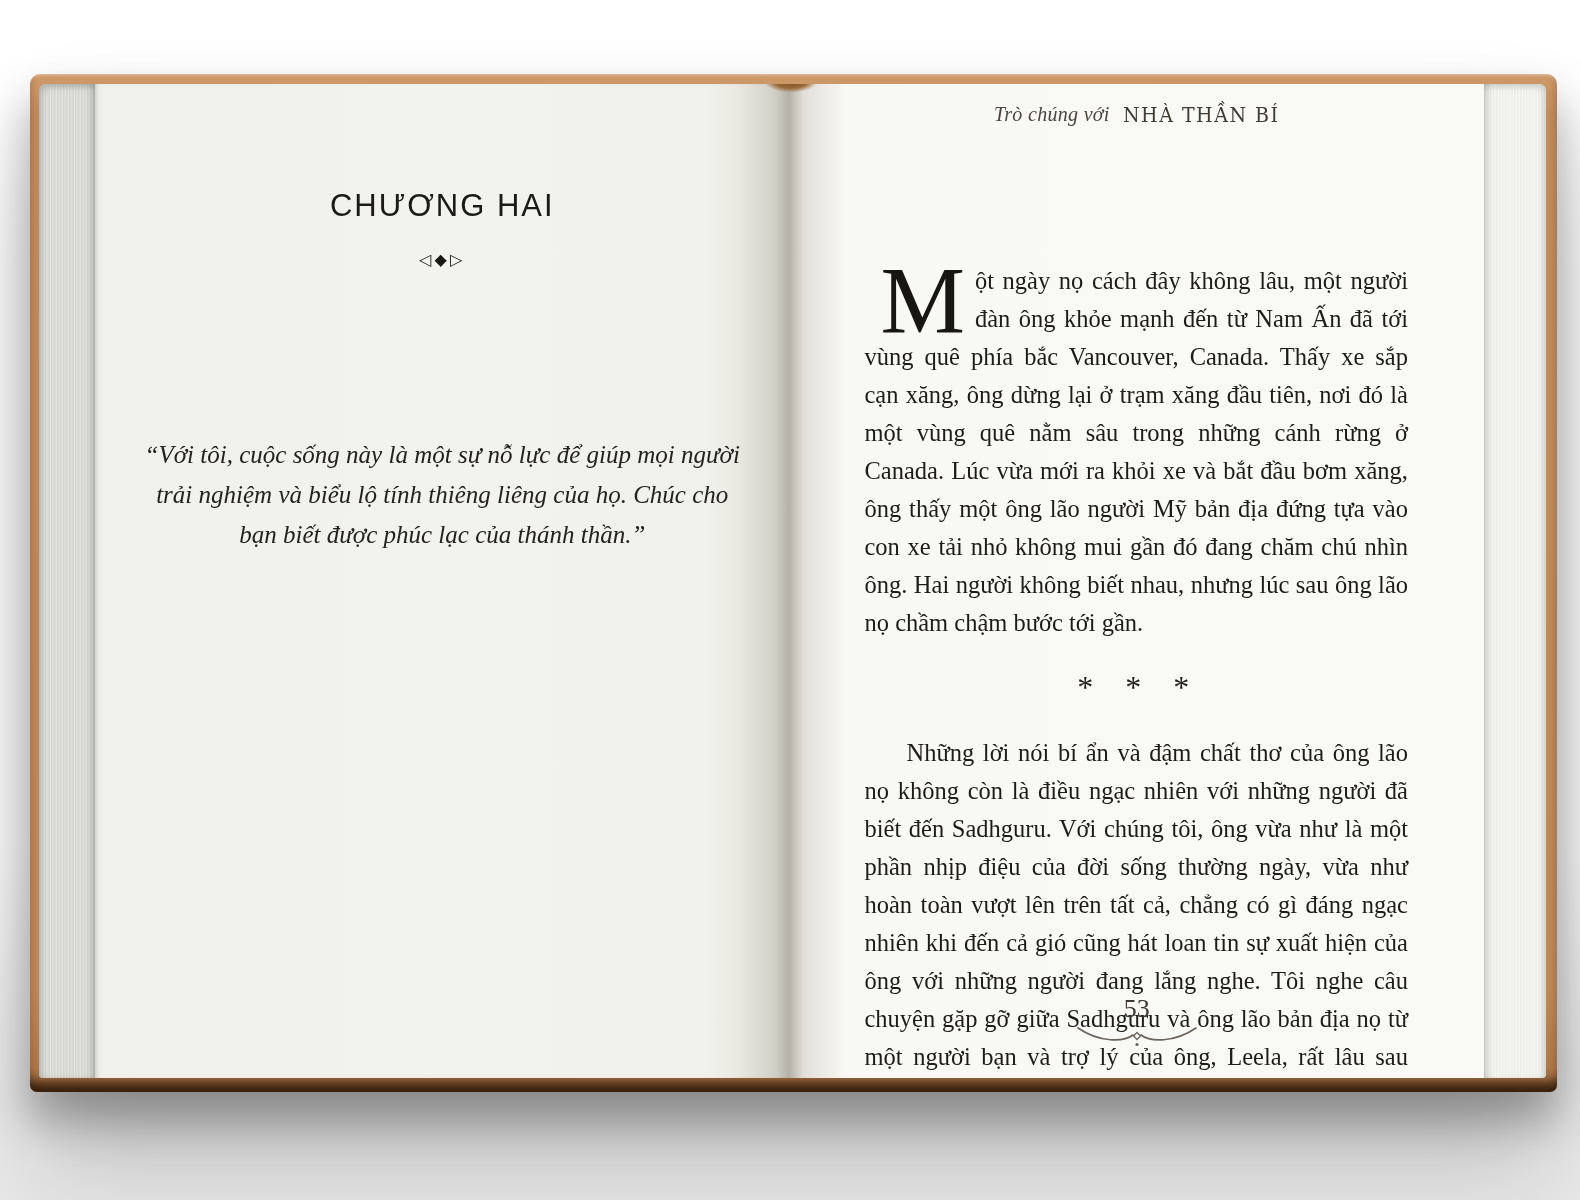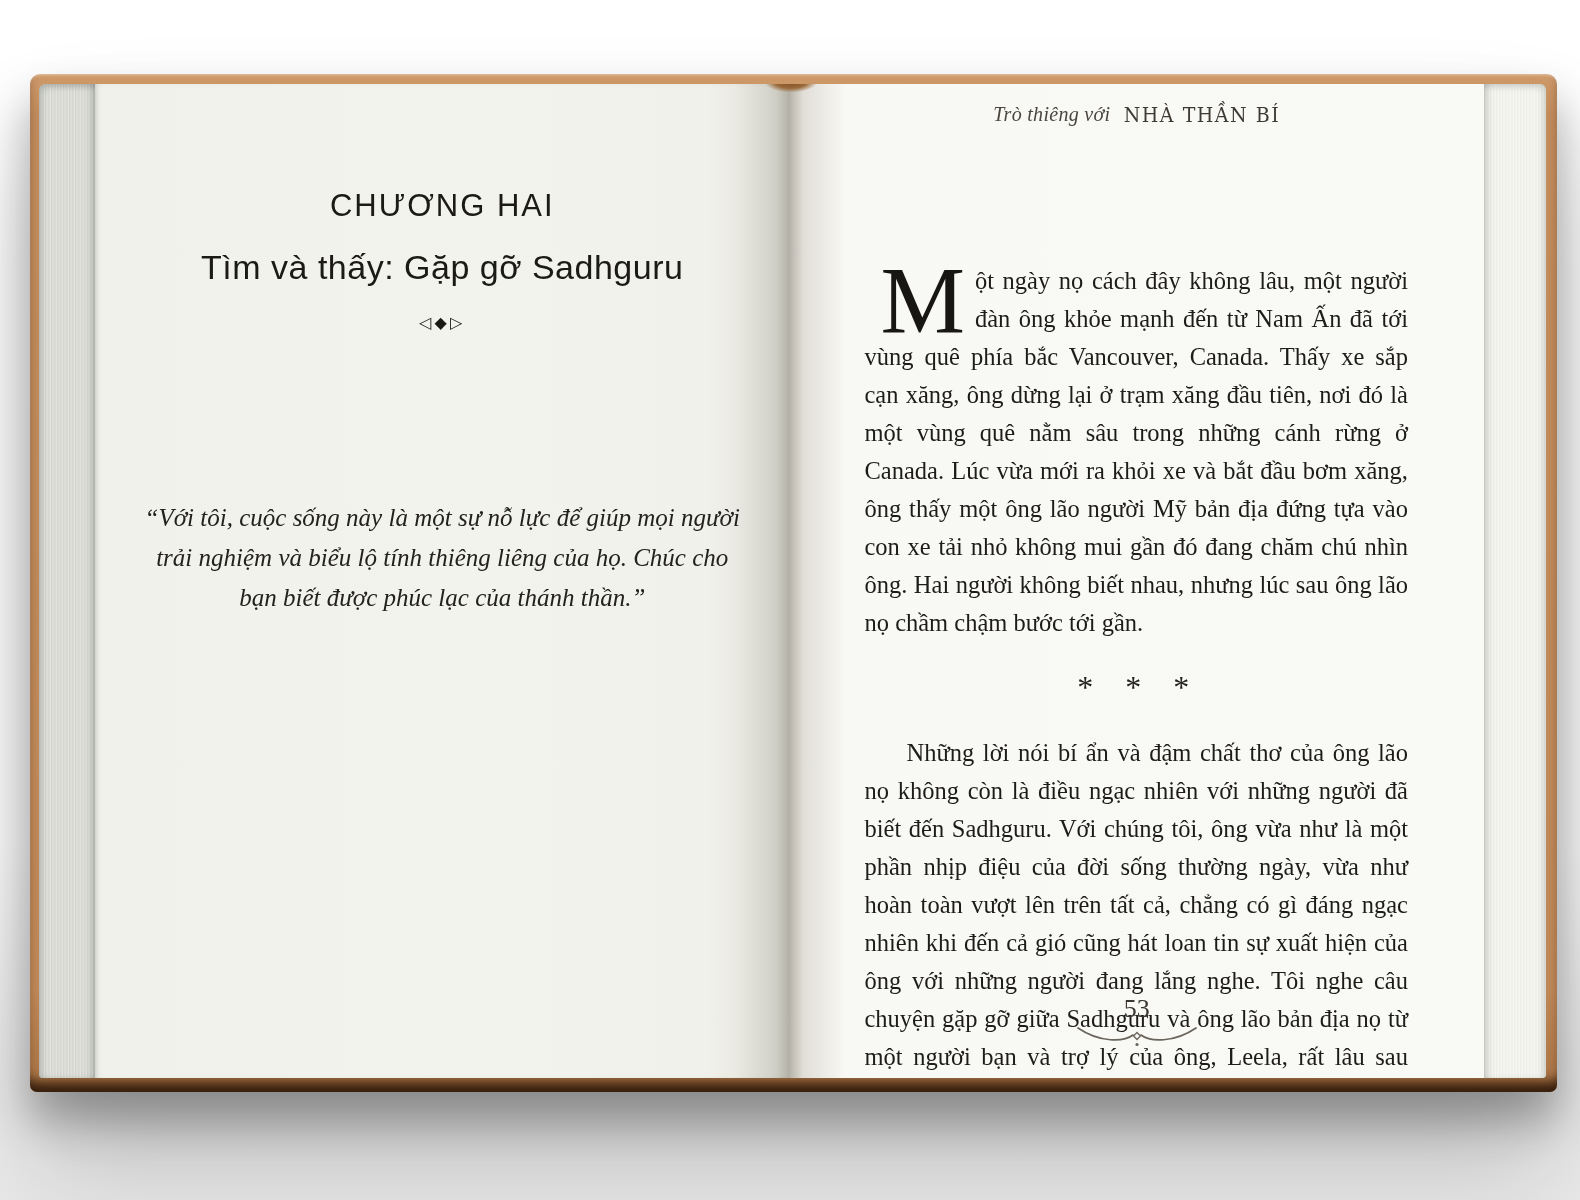--- a/index.html
+++ b/index.html
@@ -123,31 +123,30 @@
 
 <div class="scene" data-interactable="false">
   <div class="book" data-interactable="false">
     <div class="spread" data-interactable="false">
 
       <div class="edge edge-left" data-interactable="false"></div>
 
       <div class="page page-left" data-interactable="false">
         <div class="left-content" data-interactable="false">
           <div class="chapter-label" data-interactable="false">CHƯƠNG HAI</div>
-          <div class="chapter-title" data-interactable="false">Tìm và thấy: Gặp gỡ Sadhguru</div>
           <div class="ornament" data-interactable="false">◁◆▷</div>
           <div class="quote" data-interactable="false">“Với tôi, cuộc sống này là một sự nỗ lực để giúp mọi người trải nghiệm và biểu lộ tính thiêng liêng của họ. Chúc cho bạn biết được phúc lạc của thánh thần.”</div>
         </div>
       </div>
 
       <div class="page page-right" data-interactable="false">
         <div class="right-content" data-interactable="false">
 
           <div class="running-header" data-interactable="false">
-            <span class="rh-prefix" data-interactable="false">Trò thiêng với</span>
+            <span class="rh-prefix" data-interactable="false">Trò chúng với</span>
             <span class="rh-title" data-interactable="false">NHÀ THẦN BÍ</span>
           </div>
 
           <div class="body-text" data-interactable="false">
             <p class="para" data-interactable="false">
               <span class="dropcap" data-interactable="false">M</span><span data-interactable="false">ột ngày nọ cách đây không lâu, một người đàn ông khỏe mạnh đến từ Nam Ấn đã tới vùng quê phía bắc Vancouver, Canada. Thấy xe sắp cạn xăng, ông dừng lại ở trạm xăng đầu tiên, nơi đó là một vùng quê nằm sâu trong những cánh rừng ở Canada. Lúc vừa mới ra khỏi xe và bắt đầu bơm xăng, ông thấy một ông lão người Mỹ bản địa đứng tựa vào con xe tải nhỏ không mui gần đó đang chăm chú nhìn ông. Hai người không biết nhau, nhưng lúc sau ông lão nọ chầm chậm bước tới gần.</span>
             </p>
             <div class="separator" data-interactable="false">* * *</div>
             <p class="para indent" data-interactable="false">Những lời nói bí ẩn và đậm chất thơ của ông lão nọ không còn là điều ngạc nhiên với những người đã biết đến Sadhguru. Với chúng tôi, ông vừa như là một phần nhịp điệu của đời sống thường ngày, vừa như hoàn toàn vượt lên trên tất cả, chẳng có gì đáng ngạc nhiên khi đến cả gió cũng hát loan tin sự xuất hiện của ông với những người đang lắng nghe. Tôi nghe câu chuyện gặp gỡ giữa Sadhguru và ông lão bản địa nọ từ một người bạn và trợ lý của ông, Leela, rất lâu sau những sự kiện mà tôi đã trình bày tại đây.</p>
           </div>

